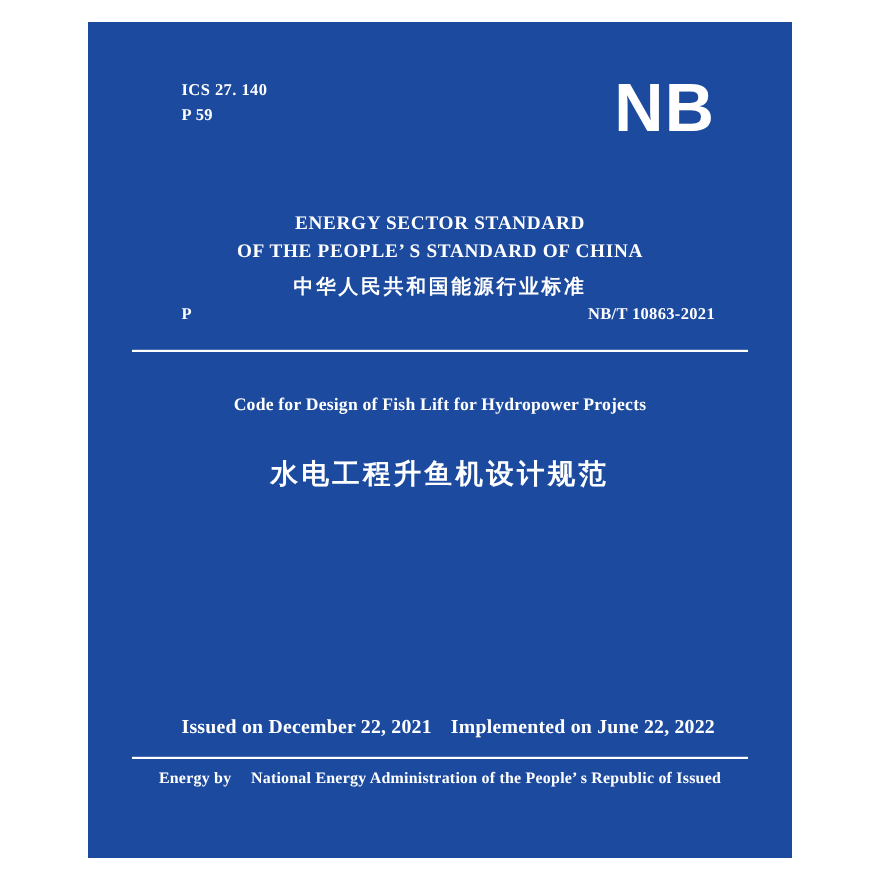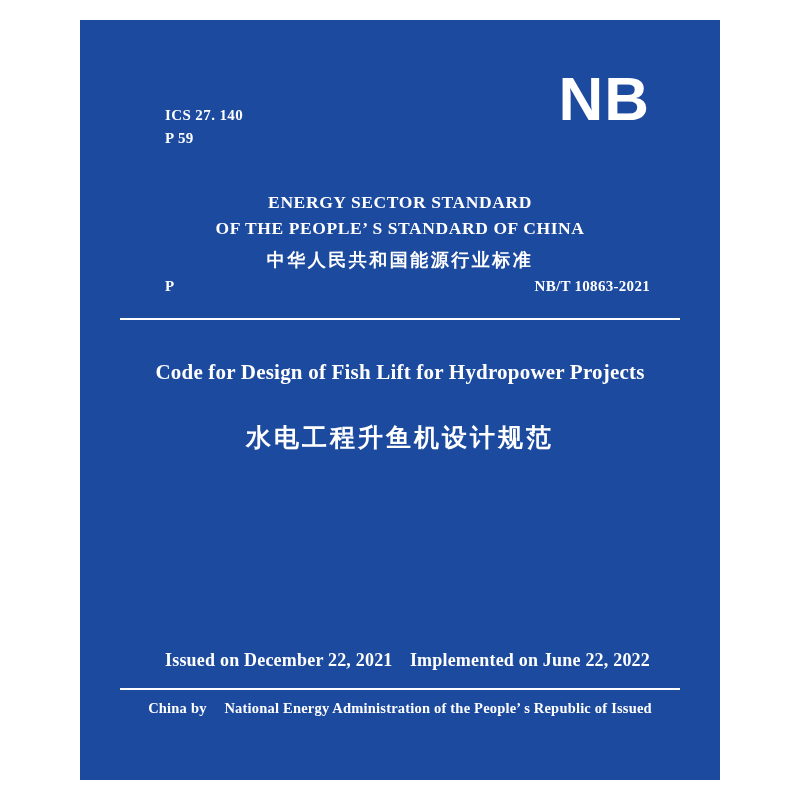--- a/index.html
+++ b/index.html
@@ -21,21 +21,21 @@
     top: 20px;
     width: 640px;
     height: 760px;
     background: #1c4a9e;
     color: #ffffff;
   }
   
   .ics-block {
     position: absolute;
     left: 85px;
-    top: 84px;
+    top: 51px;
     font-weight: bold;
     font-size: 15px;
     line-height: 1.55;
     letter-spacing: 0.4px;
   }
   .nb-logo {
     position: absolute;
     right: 70px;
     top: 48px;
     font-family: "Liberation Sans", sans-serif;
@@ -93,21 +93,21 @@
   }
   .title-block {
     position: absolute;
     left: 0;
     right: 0;
     top: 340px;
     text-align: center;
   }
   .title-en {
     font-weight: bold;
-    font-size: 21px;
+    font-size: 16px;
     letter-spacing: 0.2px;
   }
   .title-cn {
     font-weight: bold;
     font-size: 25px;
     letter-spacing: 3px;
     margin-top: 36px;
     font-family: "DejaVu Sans", sans-serif;
   }
   .dates-row {
@@ -167,18 +167,18 @@
     </div>
 
     <div class="dates-row">
       <span>Issued on December 22, 2021</span>
       <span>Implemented on June 22, 2022</span>
     </div>
 
     <div class="rule rule-bottom"></div>
 
     <div class="issued-by">
-      <span class="label">China by</span>
+      <span class="label">Energy by</span>
       <span>National Energy Administration of the People’ s Republic of Issued</span>
     </div>
 
   </div>
 </div>
 
 </body></html>

